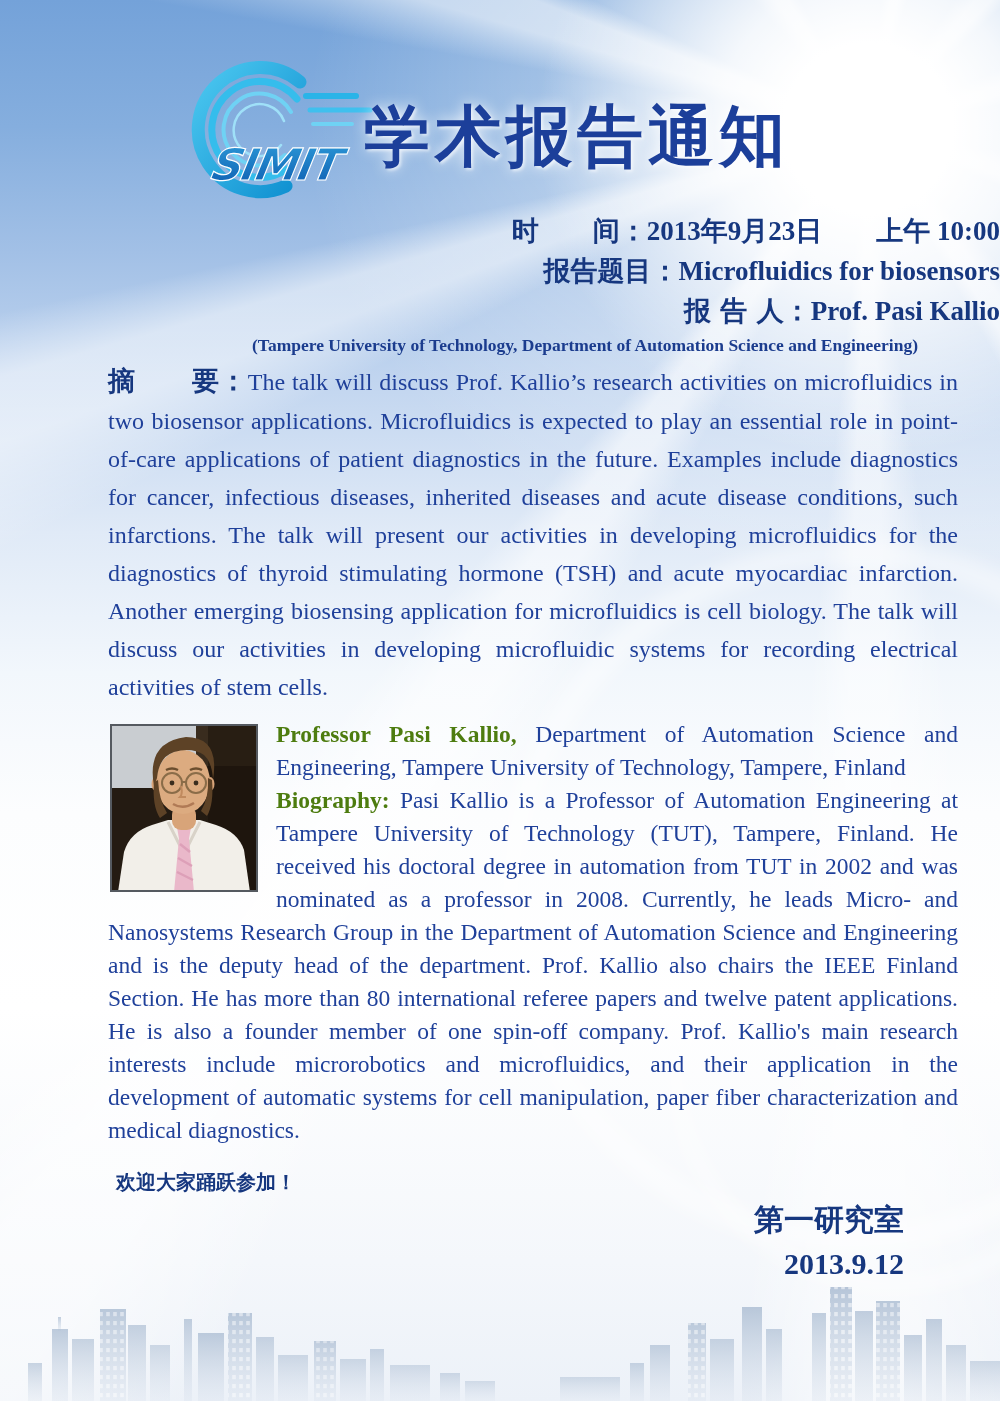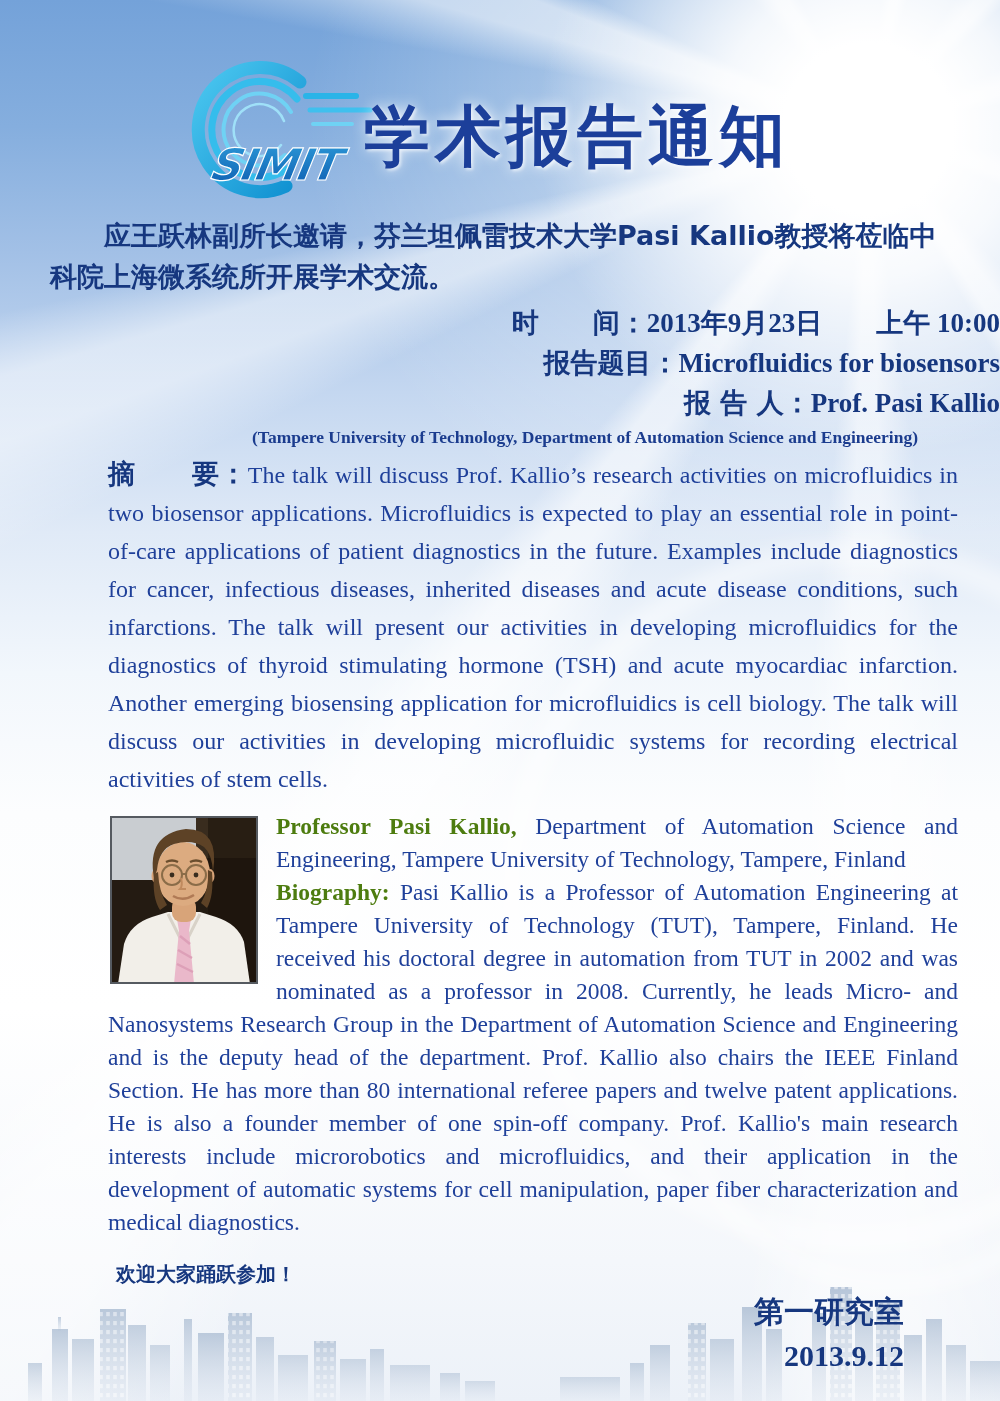--- a/index.html
+++ b/index.html
@@ -86,21 +86,21 @@
   .detail-value { font-family: "Liberation Serif", "DejaVu Serif", serif; font-weight: bold; }
   .affiliation {
     margin: 2px 10px 0 252px;
     font-weight: bold; font-size: 17.5px; line-height: 24px; color: #1b3c8e;
   }
   .abstract {
     margin: 6px 42px 0 108px;
     font-size: 24px; line-height: 38px; color: #1f409a; text-align: justify;
   }
   .inline-cn-label {
-    font-family: Liberation Sans, sans-serif;
+    font-family: Liberation Mono, monospace;
     font-weight: bold; font-size: 27px; color: #16377f; white-space: pre-wrap;
   }
   .bio {
     margin: 12px 42px 0 108px;
     font-size: 23.5px; line-height: 33px; color: #1f409a; text-align: justify;
   }
   .bio b { color: #4d7c0f; }
   .bio-photo {
     float: left; width: 148px; height: 170px;
     margin: 5px 18px 4px 2px; display: block;
@@ -207,21 +207,20 @@
           <path d="M142 54 H 202" stroke="#3fc0ee" stroke-width="5" stroke-linecap="round"></path>
           <path d="M145 68 H 184" stroke="#6fd2f4" stroke-width="4" stroke-linecap="round"></path>
         </g>
         <g transform="translate(6,0) skewX(-12)">
           <text x="62" y="124" font-family="DejaVu Sans, Liberation Sans, sans-serif" font-style="italic" font-weight="bold" font-size="44" fill="url(#lgtext)" stroke="#ffffff" stroke-width="1.2" letter-spacing="-2">SIMIT</text>
         </g>
       </svg>
       <div class="page-title">学术报告通知</div>
     </div>
 
-    <p class="intro">应王跃林副所长邀请，芬兰坦佩雷技术大学Pasi Kallio教授将莅临中科院上海微系统所开展学术交流。</p>
 
     <div class="details">
       <div class="detail-row"><span>时　　间：</span><span class="detail-value">2013年9月23日　　上午 10:00</span></div>
       <div class="detail-row"><span>报告题目：</span><span class="detail-value">Microfluidics for biosensors</span></div>
       <div class="detail-row"><span>报 告 人：</span><span class="detail-value">Prof. Pasi Kallio</span></div>
     </div>
 
     <div class="affiliation">(Tampere University of Technology, Department of Automation Science and Engineering)</div>
 
     <p class="abstract"><span class="inline-cn-label">摘　　要：</span><span>The talk will discuss Prof. Kallio’s research activities on microfluidics in two biosensor applications. Microfluidics is expected to play an essential role in point-of-care applications of patient diagnostics in the future. Examples include diagnostics for cancer, infectious diseases, inherited diseases and acute disease conditions, such infarctions. The talk will present our activities in developing microfluidics for the diagnostics of thyroid stimulating hormone (TSH) and acute myocardiac infarction. Another emerging biosensing application for microfluidics is cell biology. The talk will discuss our activities in developing microfluidic systems for recording electrical activities of stem cells.</span></p>

